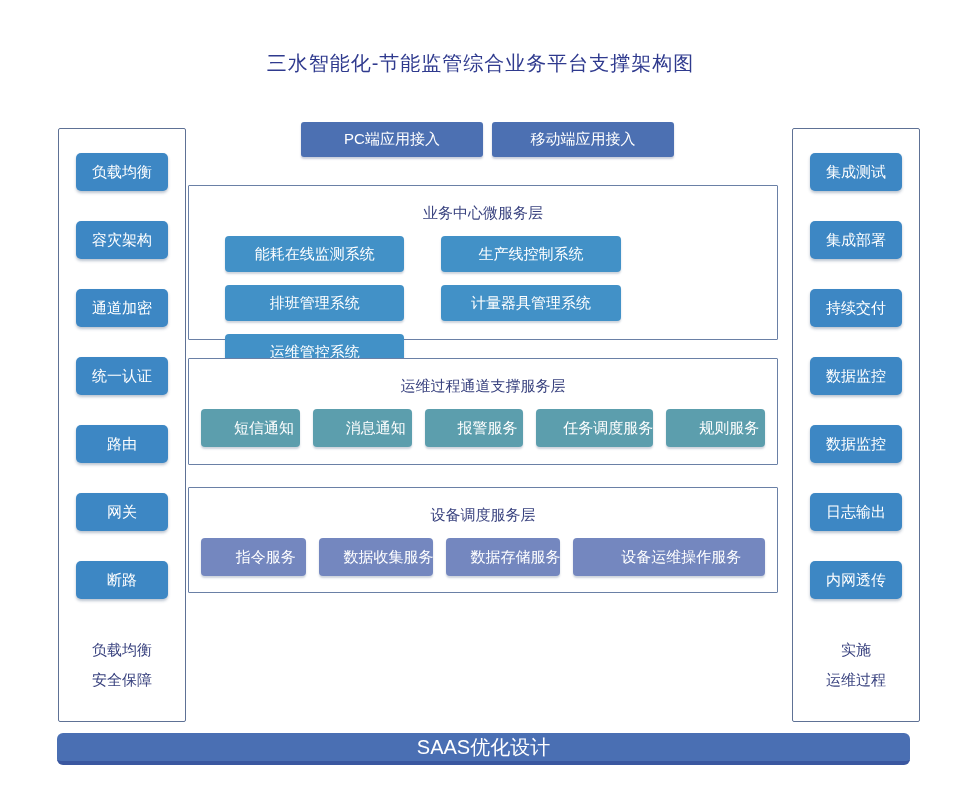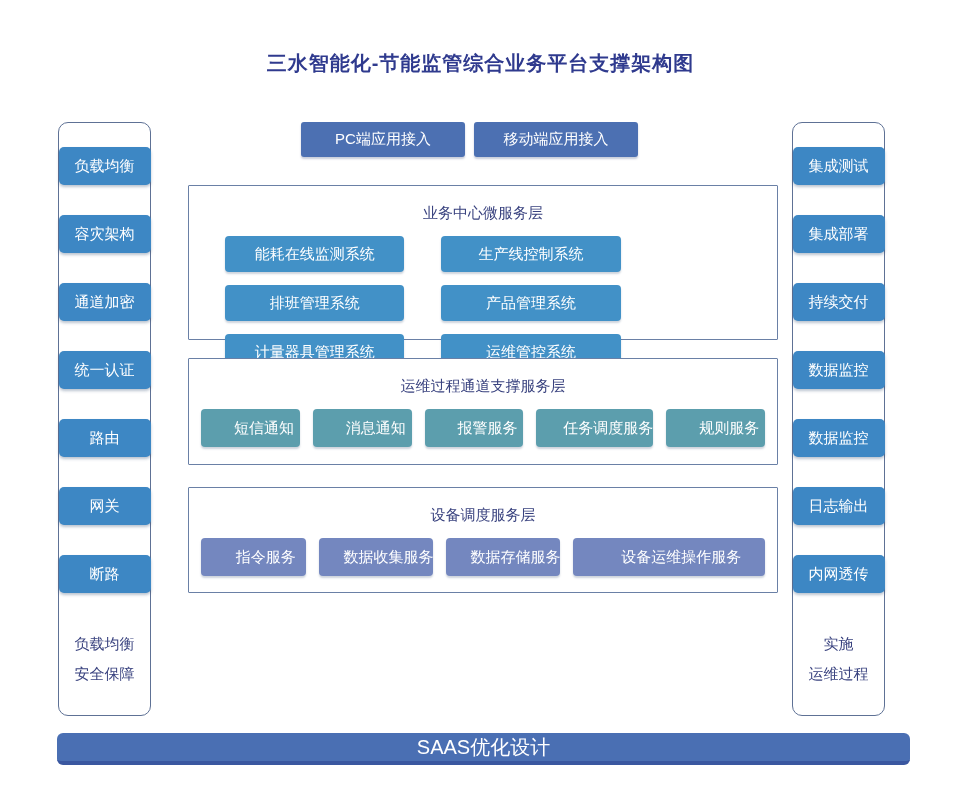--- a/index.html
+++ b/index.html
@@ -2,31 +2,31 @@
 <html style="--title-text: #2f3a8e; --heading-text: #39427f; --panel-border: #5e7195; --layer-border: #6a80a6; --sidebar-box: #3d87c4; --layer1-box: #4291c7; --layer2-box: #5c9ead; --layer3-box: #7487bf; --layer4-box: #55bcb0; --access-btn: #4c70b2; --bottom-bar-bg: #4a6fb3; --bottom-bar-edge: #3a57a0;"><head>
 <meta charset="utf-8">
 <style>
   html,body{margin:0;padding:0;background:#fff;}
   .canvas{
     position:relative;width:961px;height:804px;background:#ffffff;overflow:hidden;
     font-family:"Liberation Sans","DejaVu Sans",sans-serif;
   }
   .title{
     position:absolute;top:50px;left:0;width:100%;text-align:center;margin:0;
-    font-size:20px;font-weight:700;color:var(--title-text);letter-spacing:1px;
+    font-size:20px;font-weight:400;color:var(--title-text);letter-spacing:1px;
   }
   .access-row{position:absolute;left:301px;top:122px;display:flex;gap:9px;}
   .access-btn{
-    width:164px;height:35px;background:var(--access-btn);color:#fff;font-size:15px;
+    width:182px;height:35px;background:var(--access-btn);color:#fff;font-size:15px;
     display:flex;align-items:center;justify-content:center;border-radius:3px;
     box-shadow:0 2px 2px rgba(40,60,110,.25);
   }
   .panel{
-    position:absolute;top:122px;width:93px;height:594px;box-sizing:border-box;
-    border:1px solid var(--panel-border);border-radius:10px;background:#fff;
+    position:absolute;top:128px;width:128px;height:594px;box-sizing:border-box;
+    border:1px solid var(--panel-border);border-radius:2px;background:#fff;
   }
   .panel.left{left:58px}
   .panel.right{left:792px}
   .panel-items{display:flex;flex-direction:column;align-items:center;padding-top:24px;gap:30px;}
   .side-btn{
     width:92px;height:38px;background:var(--sidebar-box);border-radius:5px;color:#fff;
     font-size:15px;display:flex;align-items:center;justify-content:center;
     box-shadow:0 2px 3px rgba(30,60,100,.3);
   }
   .caption{margin-top:36px;text-align:center;font-size:15px;line-height:30px;color:var(--heading-text);}
@@ -118,21 +118,20 @@
   <section class="layer" id="layer1">
     <div class="layer-title">业务中心微服务层</div>
     <div class="layer-boxes">
 
         <div class="layer-box">能耗在线监测系统</div>
 
         <div class="layer-box">生产线控制系统</div>
 
         <div class="layer-box">排班管理系统</div>
 
-        <div class="layer-box">产品管理系统</div>
 
         <div class="layer-box">计量器具管理系统</div>
 
         <div class="layer-box">运维管控系统</div>
       </div>
   </section>
 
   <section class="layer" id="layer2">
     <div class="layer-title">运维过程通道支撑服务层</div>
     <div class="layer-boxes">

